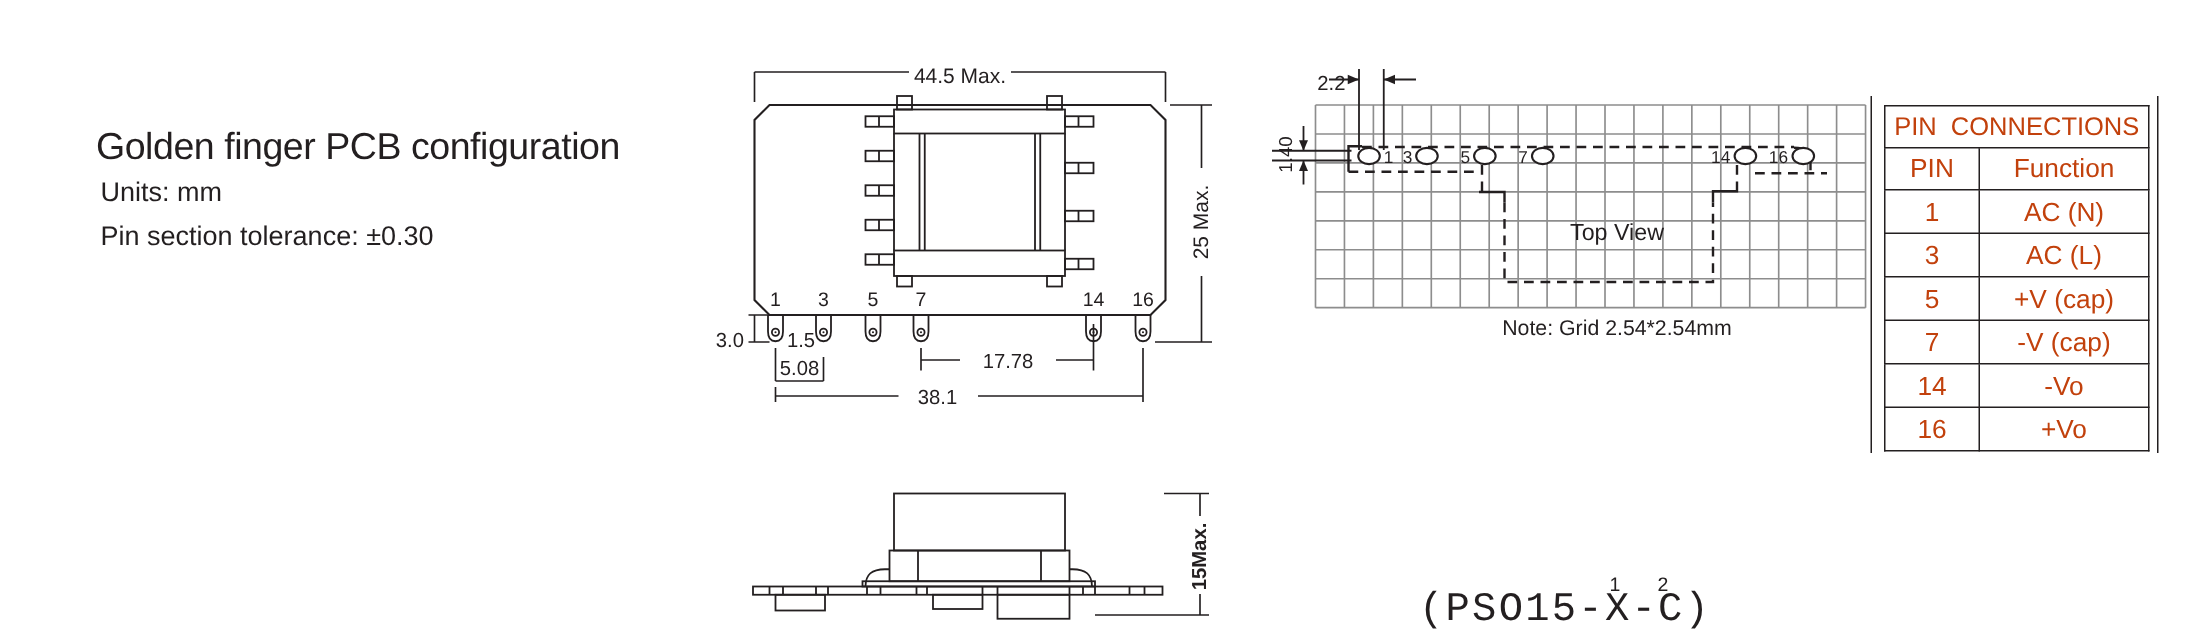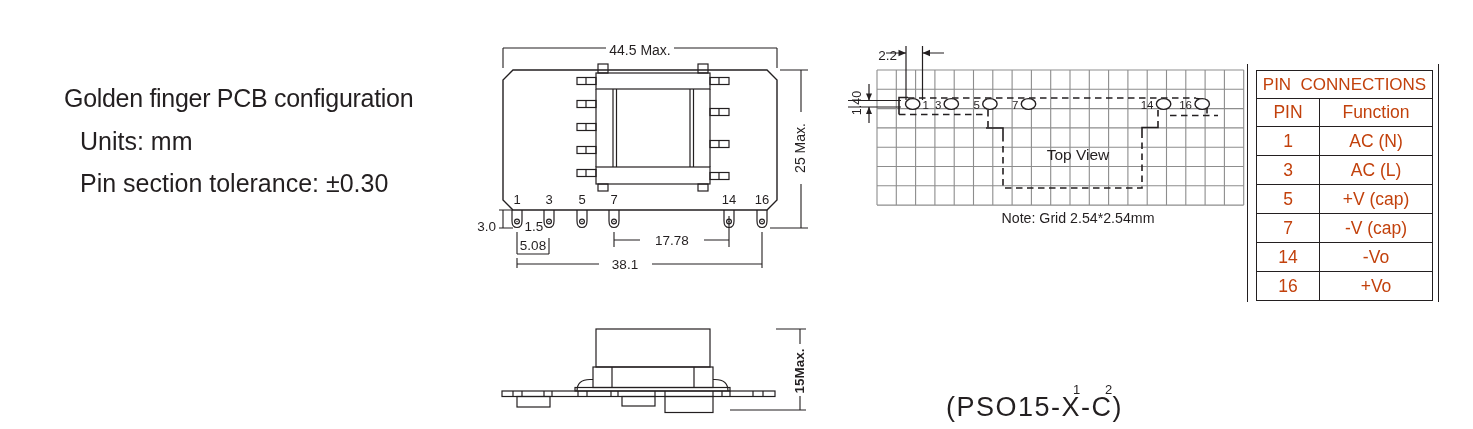--- a/index.html
+++ b/index.html
@@ -3,21 +3,21 @@
 <meta charset="utf-8">
 <style>
   html,body { margin:0; padding:0; background:#ffffff; }
   .canvas {
     position:relative; width:1473px; height:429px; background:#ffffff;
     font-family:"Liberation Sans", sans-serif; color:#231f20; overflow:hidden;
   }
   
   .info { position:absolute; left:64px; top:84px; width:420px; }
   .info h1 { font-size:25px; font-weight:normal; margin:0 0 2px 0; letter-spacing:-0.3px; }
-  .info p  { font-size:25px; margin:16px; line-height:25.5px; }
+  .info p  { font-size:18px; margin:3px; line-height:25.5px; }
   
   svg { position:absolute; overflow:visible; }
   svg text { font-family:"Liberation Sans", sans-serif; fill:#231f20; }
   .front-view { left:470px; top:30px; }
   .side-view  { left:495px; top:322px; }
   .top-view   { left:845px; top:42px; }
   
   .table-wrap {
     position:absolute; left:1247px; top:64px; width:192px; height:238px;
     border-left:1px solid #231f20; border-right:1px solid #231f20;
@@ -30,21 +30,21 @@
   }
   .pin-table .t-title { white-space:pre; font-size:17px; height:26px; }
   .pin-table td { height:28px; }
   .col-pin { width:62px; }
   .col-fn  { width:112px; }
   
   .model { position:absolute; left:946px; top:382px; font-size:27px; letter-spacing:1.5px; }
   .model .sup { position:absolute; top:0; font-size:13px; letter-spacing:0; }
   .model .s1 { left:127px; }
   .model .s2 { left:159px; }
-  .model .main { margin-top:10px; }
+  .model .main { margin-top:10px;font-family:Liberation Mono, monospace; }
 </style>
 </head>
 <body>
 
 <div class="canvas">
 
   <div class="info">
     <h1>Golden finger PCB configuration</h1>
     <p>Units: mm</p>
     <p>Pin section tolerance: ±0.30</p>

